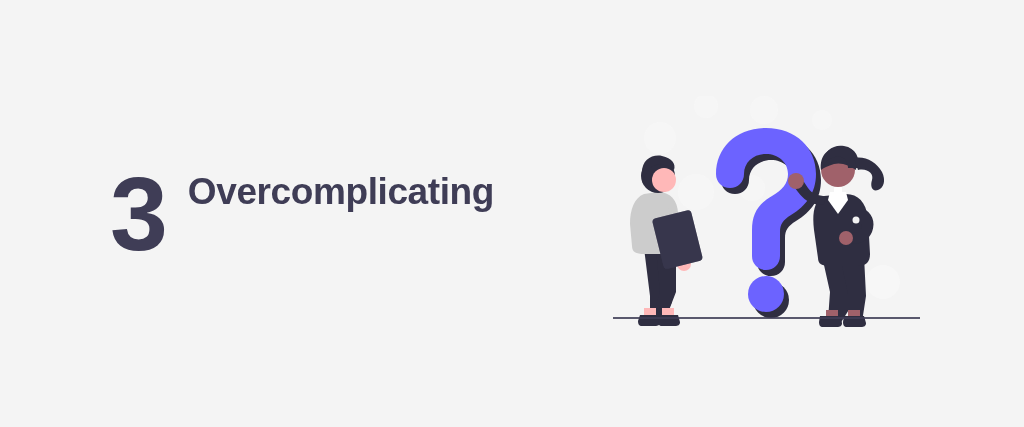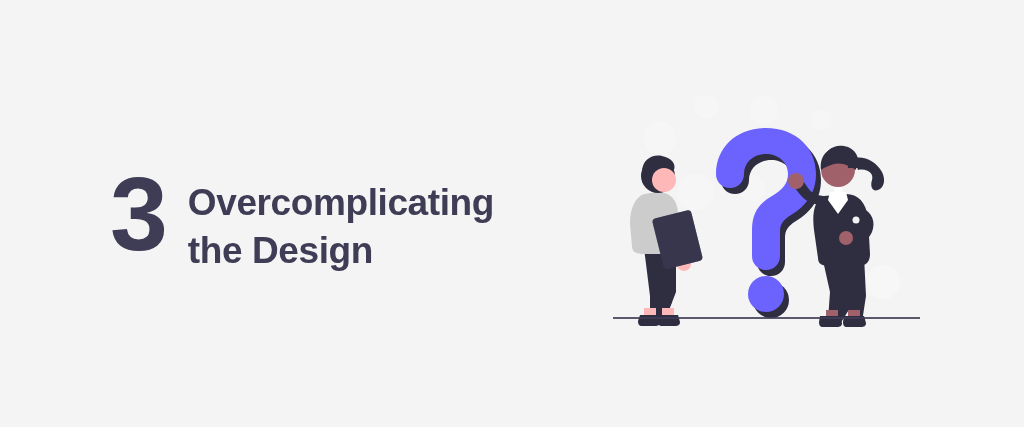--- a/index.html
+++ b/index.html
@@ -32,21 +32,21 @@
     font-family: "Liberation Sans", sans-serif;
     font-size: 104px;
     font-weight: bold;
     line-height: 1;
     color: #3f3d56;
     letter-spacing: -2px;
     margin-top: 4px;
   }
   .heading {
     margin-left: 22px;
-    margin-top: 21px;
+    margin-top: 10px;
     font-family: "Liberation Sans", sans-serif;
     font-size: 37px;
     font-weight: bold;
     line-height: 1.3;
     color: #3f3d56;
     letter-spacing: -0.4px;
   }
   .heading .line { display: block; white-space: nowrap; }
 
   
@@ -61,21 +61,20 @@
 </style>
 </head>
 <body>
 
 <div id="slide" style="background: rgb(244, 244, 244);">
 
   <div class="text-block">
     <div class="number">3</div>
     <div class="heading">
       <span class="line">Overcomplicating</span>
-      <span class="line">the Design</span>
     </div>
   </div>
 
   <div class="illustration">
     <svg width="340" height="240" viewBox="0 0 340 240" xmlns="http://www.w3.org/2000/svg">
 
       <g opacity="0.55">
         <circle cx="60" cy="42" r="16" fill="#f9f9f9"></circle>
         <circle cx="106" cy="10" r="12" fill="#f9f9f9"></circle>
         <circle cx="164" cy="14" r="14" fill="#f9f9f9"></circle>

